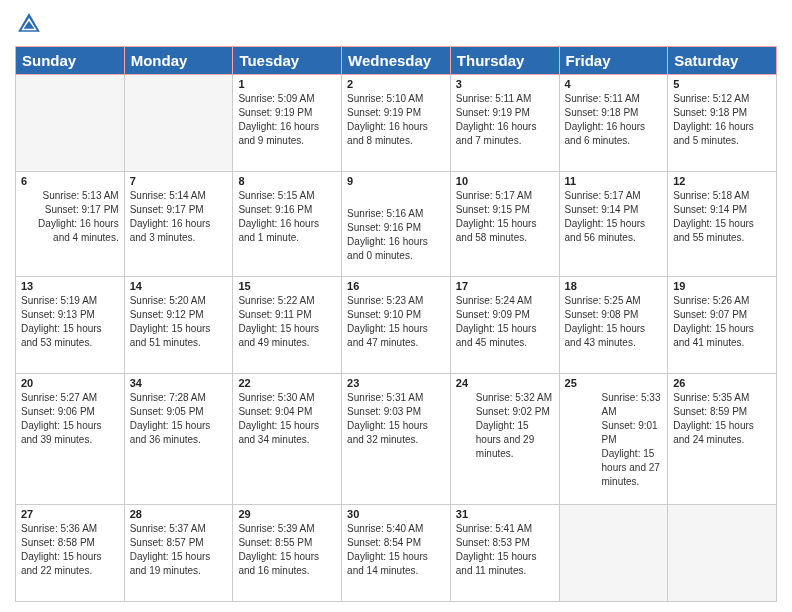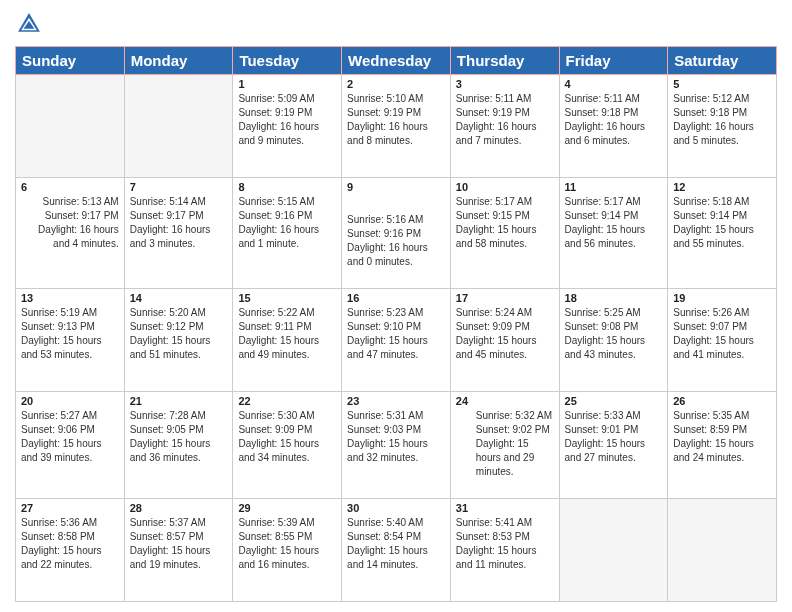--- a/index.html
+++ b/index.html
@@ -252,46 +252,46 @@
           </td>
         </tr>
         <tr>
           <td>
             <div class="day-num">20</div>
             <div class="cell-text" style="white-space: pre-line;">Sunrise: 5:27 AM
 Sunset: 9:06 PM
 Daylight: 15 hours and 39 minutes.</div>
           </td>
           <td>
-            <div class="day-num">21</div>
+            <div class="day-num">34</div>
             <div class="cell-text" style="white-space: pre-line;">Sunrise: 7:28 AM
 Sunset: 9:05 PM
 Daylight: 15 hours and 36 minutes.</div>
           </td>
           <td>
             <div class="day-num">22</div>
             <div class="cell-text" style="white-space: pre-line;">Sunrise: 5:30 AM
-Sunset: 9:09 PM
+Sunset: 9:04 PM
 Daylight: 15 hours and 34 minutes.</div>
           </td>
           <td>
             <div class="day-num">23</div>
             <div class="cell-text" style="white-space: pre-line;">Sunrise: 5:31 AM
 Sunset: 9:03 PM
 Daylight: 15 hours and 32 minutes.</div>
           </td>
           <td>
             <div class="day-num">24</div>
             <div class="cell-text" style="white-space: pre-line; margin-left: 20px;">Sunrise: 5:32 AM
 Sunset: 9:02 PM
 Daylight: 15 hours and 29 minutes.</div>
           </td>
           <td>
             <div class="day-num">25</div>
-            <div class="cell-text" style="white-space: pre-line;">Sunrise: 5:33 AM
+            <div class="cell-text" style="white-space: pre-line; margin-left: 37px;">Sunrise: 5:33 AM
 Sunset: 9:01 PM
 Daylight: 15 hours and 27 minutes.</div>
           </td>
           <td>
             <div class="day-num">26</div>
             <div class="cell-text" style="white-space: pre-line;">Sunrise: 5:35 AM
 Sunset: 8:59 PM
 Daylight: 15 hours and 24 minutes.</div>
           </td>
         </tr>

